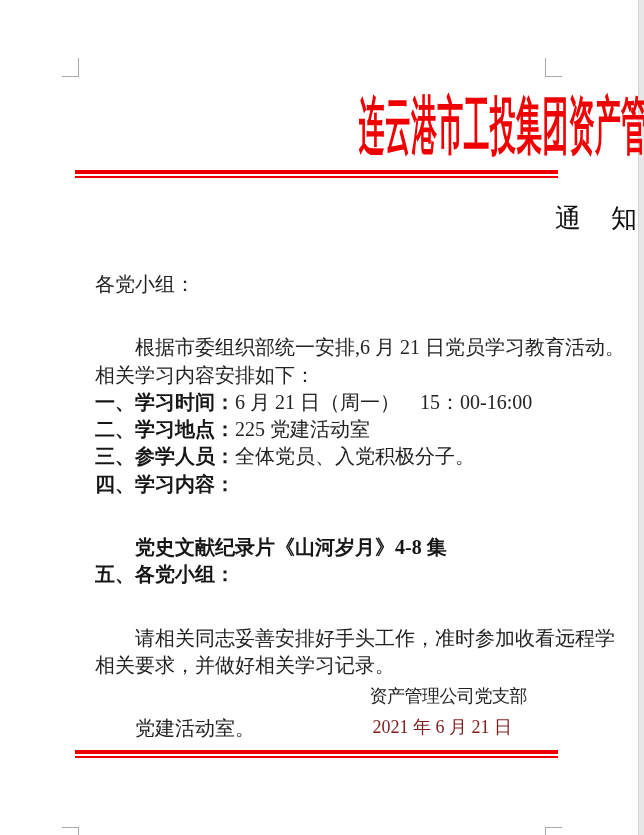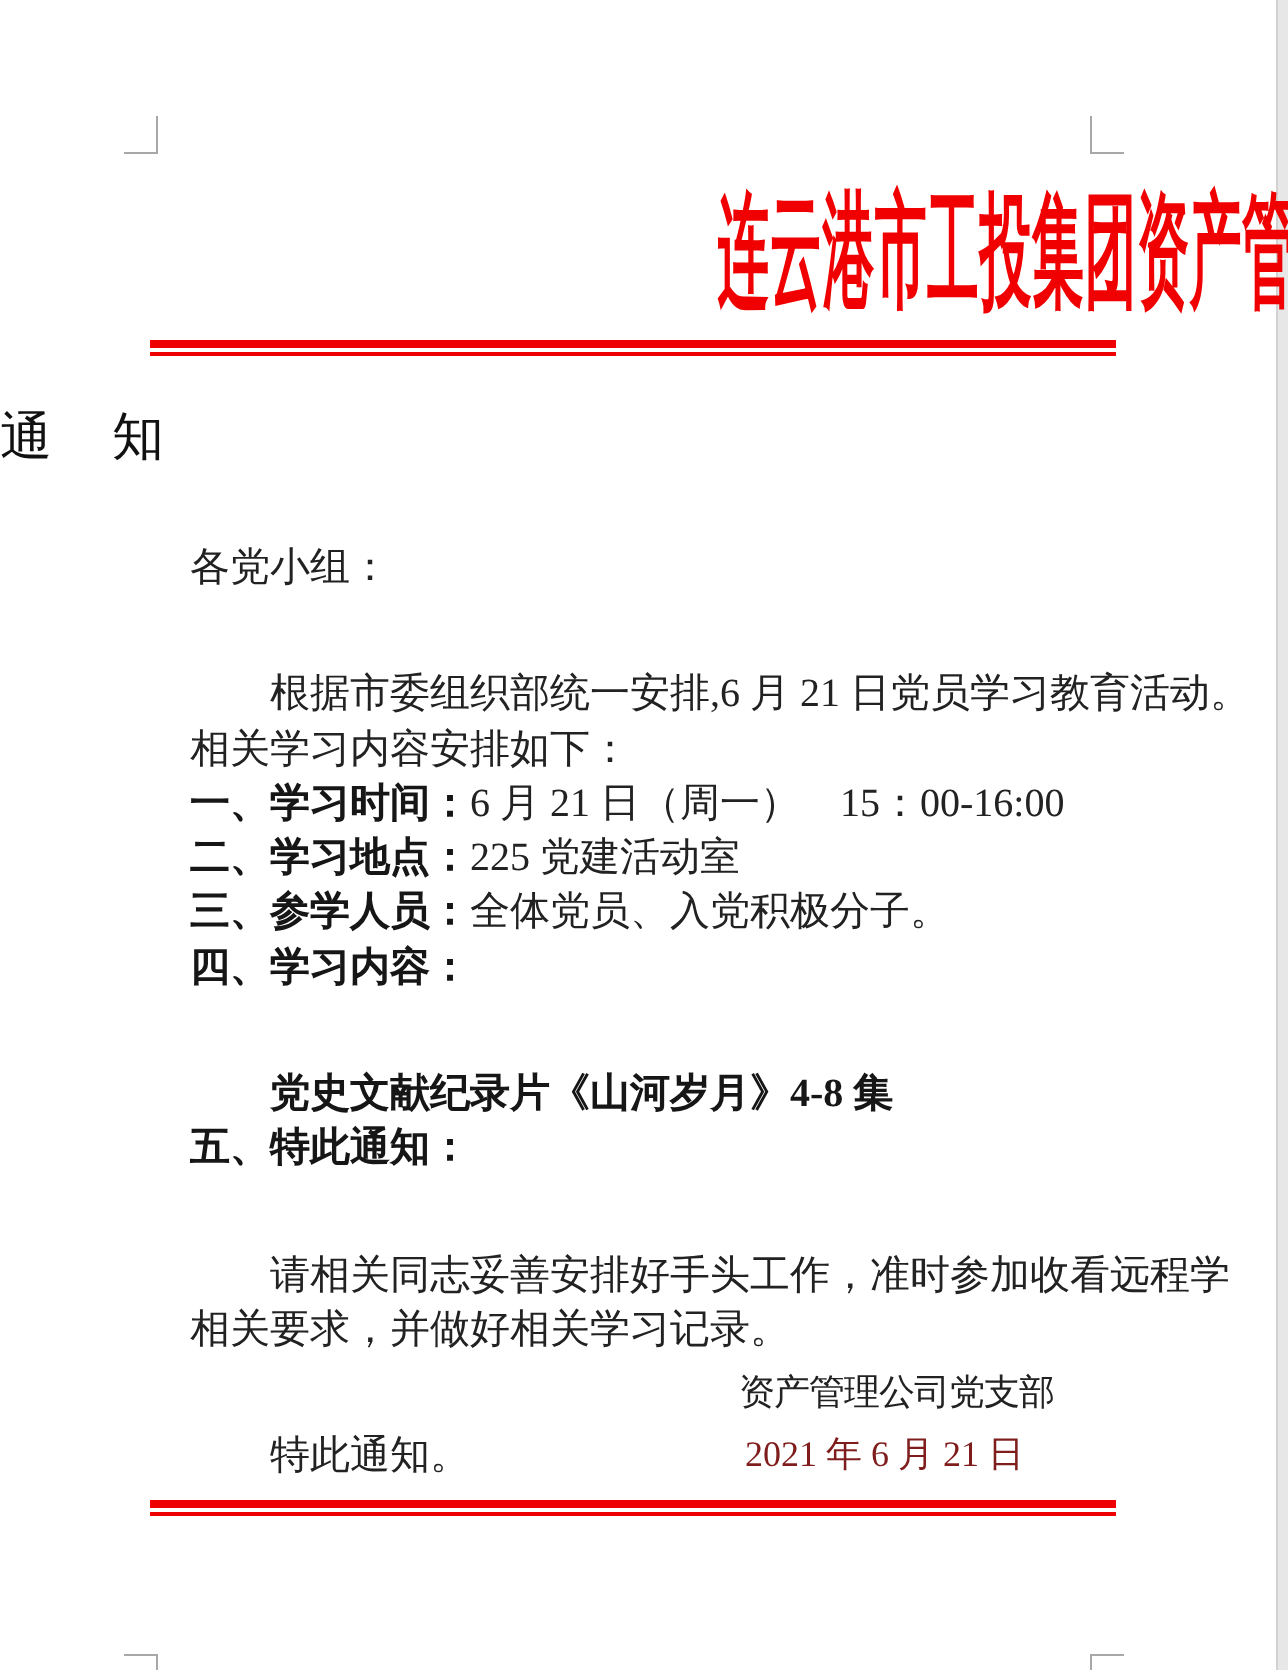--- a/index.html
+++ b/index.html
@@ -35,21 +35,21 @@
   }
   
   .rule{position:absolute;left:75px;width:483px;background:#ee0000;}
   .rule.t-thick{top:170px;height:4px;}
   .rule.t-thin{top:176px;height:2px;}
   .rule.b-thick{top:750px;height:4px;}
   .rule.b-thin{top:756px;height:2px;}
   
   .notice-title{
     position:absolute;left:0;top:202px;width:639px;height:34px;line-height:34px;
-    text-align:left;font-size:26px;color:#111;letter-spacing:2px;
+    text-align:right;font-size:26px;color:#111;letter-spacing:2px;
   }
   
   .notice-body{
     position:absolute;left:95px;top:271px;width:465px;
     font-size:20px;color:#222;
   }
   .body-line{height:27.3px;line-height:27.3px;white-space:nowrap;}
   .body-line.indent{padding-left:40px;margin-top:36px;}
   .body-line .b{font-weight:bold;color:#161616;}
   
@@ -85,24 +85,24 @@
 
   <div class="notice-body">
       <div class="body-line"><span>各党小组：</span></div>
       <div class="body-line indent"><span>根据市委组织部统一安排,6 月 21 日党员学习教育活动。</span></div>
       <div class="body-line"><span>相关学习内容安排如下：</span></div>
       <div class="body-line"><span class="b">一、学习时间：</span><span>6 月 21 日（周一）　15：00-16:00</span></div>
       <div class="body-line"><span class="b">二、学习地点：</span><span>225 党建活动室</span></div>
       <div class="body-line"><span class="b">三、参学人员：</span><span>全体党员、入党积极分子。</span></div>
       <div class="body-line"><span class="b">四、学习内容：</span></div>
       <div class="body-line indent"><span class="b">党史文献纪录片《山河岁月》4-8 集</span></div>
-      <div class="body-line"><span class="b">五、特此通知：</span></div>
+      <div class="body-line"><span class="b">五、各党小组：</span></div>
       <div class="body-line indent"><span>请相关同志妥善安排好手头工作，准时参加收看远程学</span></div>
       <div class="body-line"><span>相关要求，并做好相关学习记录。</span></div>
-      <div class="body-line indent"><span>特此通知。</span></div>
+      <div class="body-line indent"><span>党建活动室。</span></div>
     </div>
 
   <div class="sign-org">资产管理公司党支部</div>
   <div class="sign-date">2021 年 6 月 21 日</div>
 
   <div class="rule b-thick"></div>
   <div class="rule b-thin"></div>
 
 </div>
 

